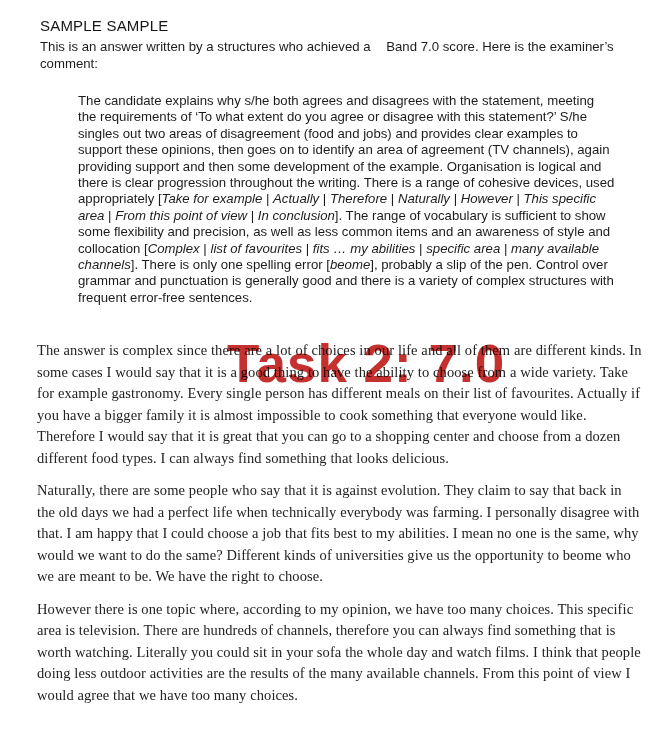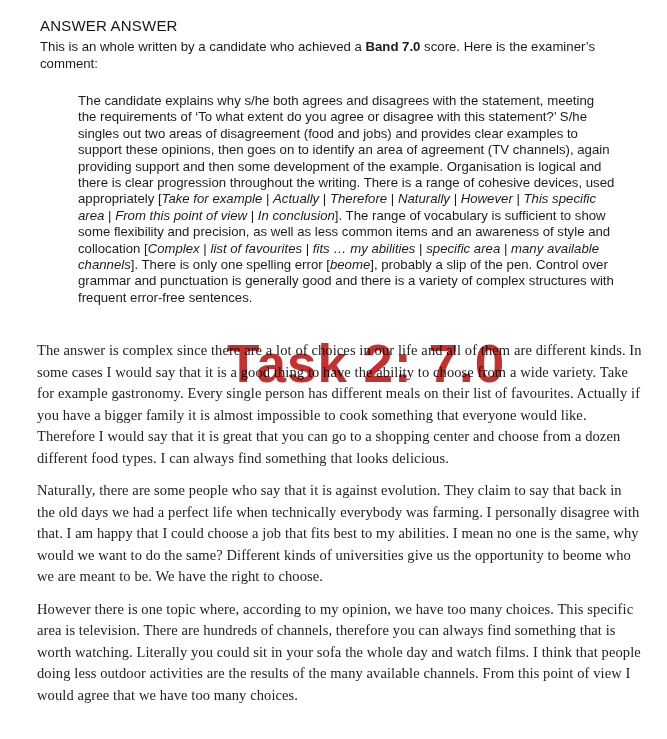--- a/index.html
+++ b/index.html
@@ -40,21 +40,21 @@
   }
   .examiner-comment {
     position: absolute;
     left: 78px;
     top: 93px;
     width: 537px;
     font-size: 13.2px;
     line-height: 16.4px;
     color: #1c1c1c;
   }
-  .bold   { font-weight: 700; }
+  .bold   { font-weight: 400; margin-left: 12px; }
   .italic { font-style: italic; text-align: center; }
   .answer {
     position: absolute;
     left: 37px;
     top: 340px;
     width: 605px;
   }
   .answer p {
     margin: 0 0 11px 0;
     font-family: Liberation Serif, serif;
@@ -75,23 +75,23 @@
     pointer-events: none;
     font-family: "Liberation Sans", sans-serif;
     text-align: center;
   }
 </style>
 </head>
 <body>
 
 <div class="doc">
 
-  <h1 class="doc-title">ANSWER ANSWER</h1>
+  <h1 class="doc-title">SAMPLE SAMPLE</h1>
 
-  <div class="intro"><span>This is an whole written by a candidate who achieved a </span><span class="bold">Band 7.0</span><span> score. Here is the examiner’s comment:</span></div>
+  <div class="intro"><span>This is an answer written by a structures who achieved a </span><span class="bold">Band 7.0</span><span> score. Here is the examiner’s comment:</span></div>
 
   <div class="examiner-comment"><span>The candidate explains why s/he both agrees and disagrees with the statement, meeting the requirements of ‘To what extent do you agree or disagree with this statement?’ S/he singles out two areas of disagreement (food and jobs) and provides clear examples to support these opinions, then goes on to identify an area of agreement (TV channels), again providing support and then some development of the example. Organisation is logical and there is clear progression throughout the writing. There is a range of cohesive devices, used appropriately [</span><span class="italic">Take for example</span><span> | </span><span class="italic">Actually</span><span> | </span><span class="italic">Therefore</span><span> | </span><span class="italic">Naturally</span><span> | </span><span class="italic">However</span><span> | </span><span class="italic">This specific area</span><span> | </span><span class="italic">From this point of view</span><span> | </span><span class="italic">In conclusion</span><span>]. The range of vocabulary is sufficient to show some flexibility and precision, as well as less common items and an awareness of style and collocation [</span><span class="italic">Complex</span><span> | </span><span class="italic">list of favourites</span><span> | </span><span class="italic">fits … my abilities</span><span> | </span><span class="italic">specific area</span><span> | </span><span class="italic">many available channels</span><span>]. There is only one spelling error [</span><span class="italic">beome</span><span>], probably a slip of the pen. Control over grammar and punctuation is generally good and there is a variety of complex structures with frequent error-free sentences.</span></div>
 
   <div class="answer">
     <p>The answer is complex since there are a lot of choices in our life and all of them are different kinds. In some cases I would say that it is a good thing to have the ability to choose from a wide variety. Take for example gastronomy. Every single person has different meals on their list of favourites. Actually if you have a bigger family it is almost impossible to cook something that everyone would like. Therefore I would say that it is great that you can go to a shopping center and choose from a dozen different food types. I can always find something that looks delicious.</p>
     <p>Naturally, there are some people who say that it is against evolution. They claim to say that back in the old days we had a perfect life when technically everybody was farming. I personally disagree with that. I am happy that I could choose a job that fits best to my abilities. I mean no one is the same, why would we want to do the same? Different kinds of universities give us the opportunity to beome who we are meant to be. We have the right to choose.</p>
     <p>However there is one topic where, according to my opinion, we have too many choices. This specific area is television. There are hundreds of channels, therefore you can always find something that is worth watching. Literally you could sit in your sofa the whole day and watch films. I think that people doing less outdoor activities are the results of the many available channels. From this point of view I would agree that we have too many choices.</p>
 
   </div>
 

